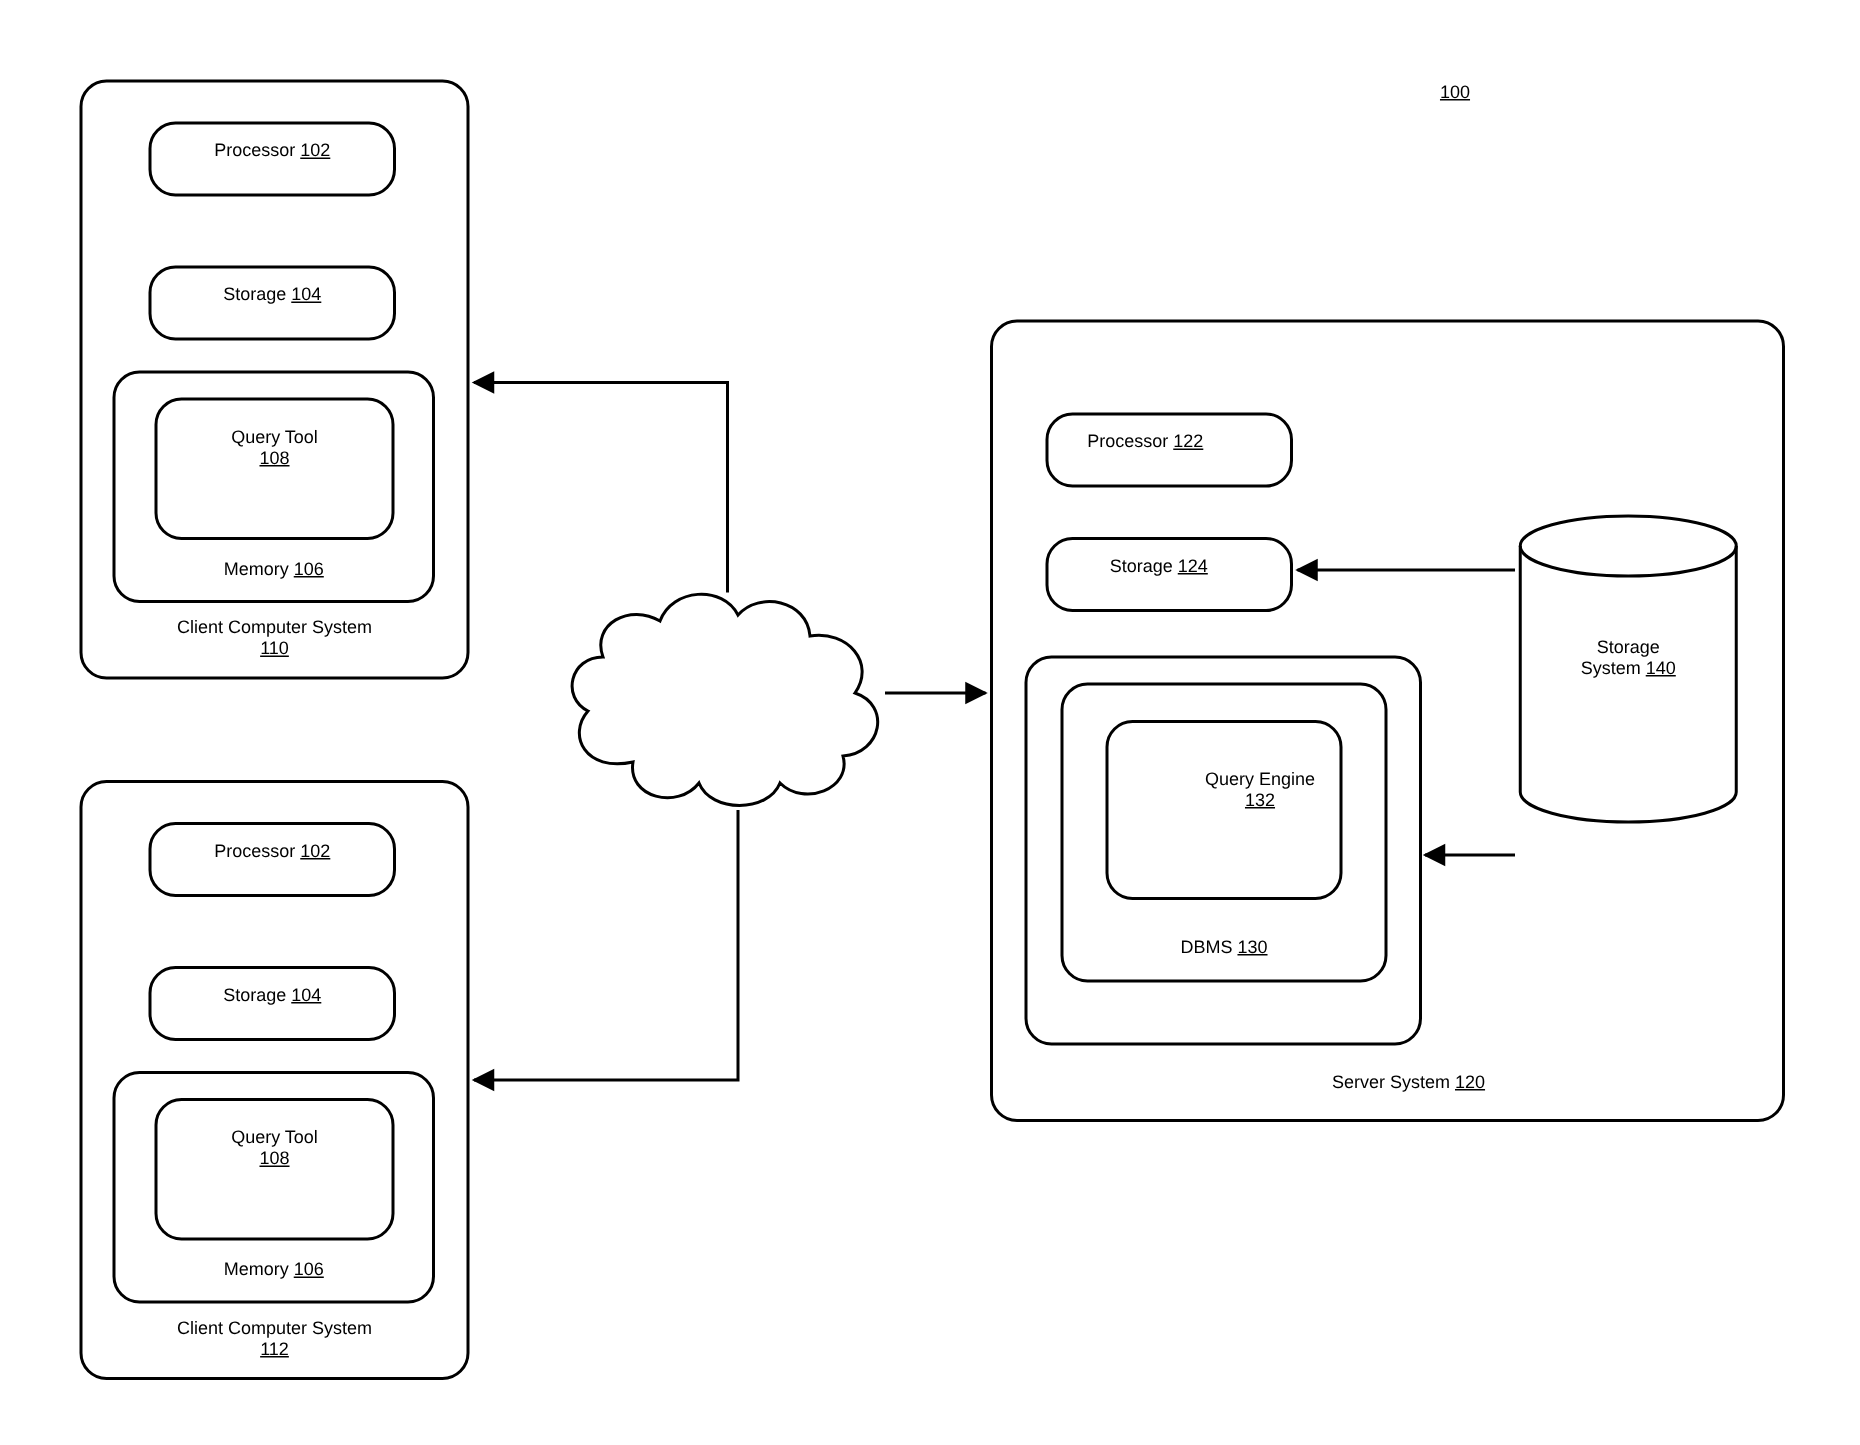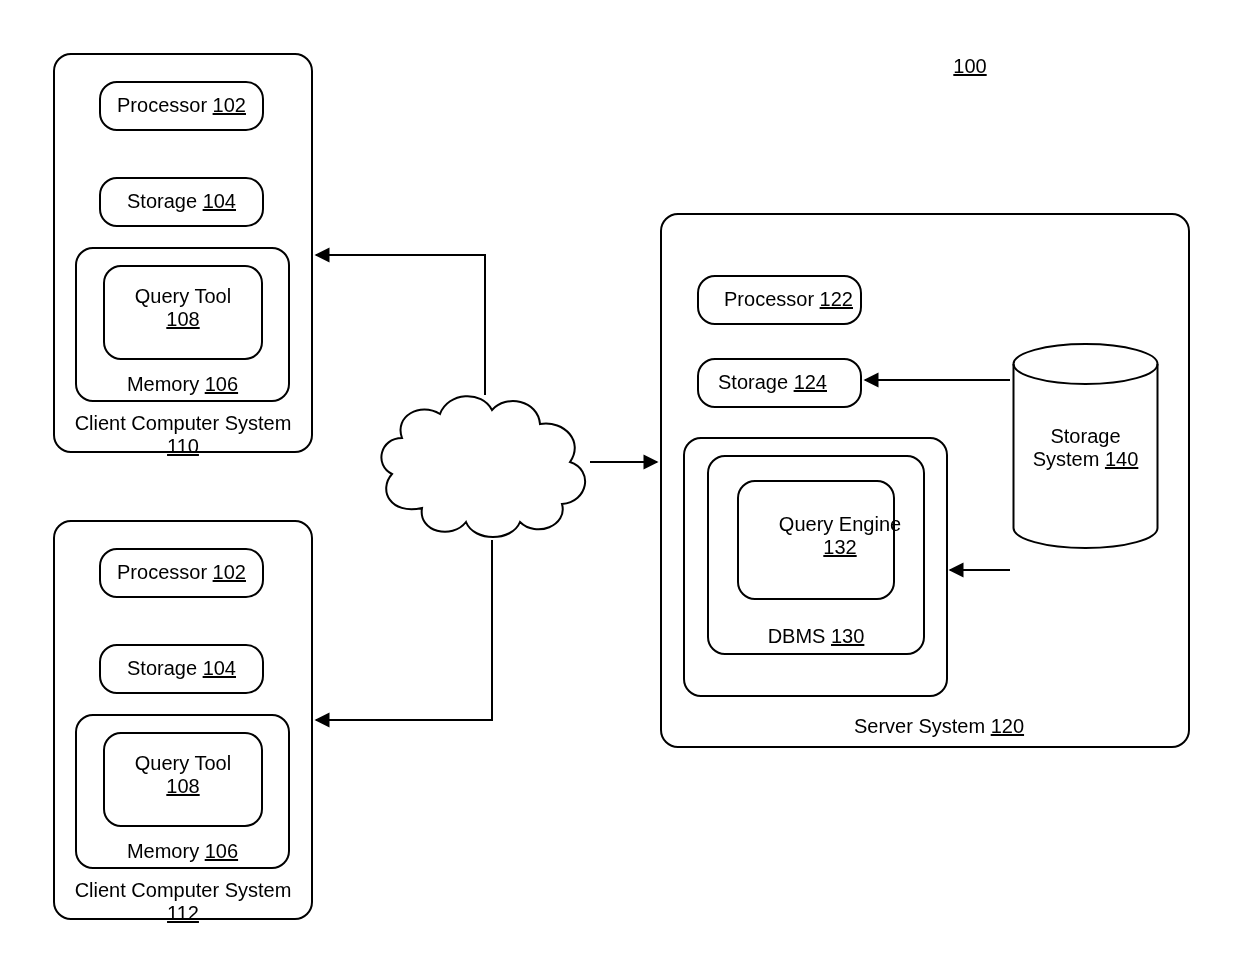--- a/index.html
+++ b/index.html
@@ -17,21 +17,21 @@
   .box {
     position: absolute;
     border: 2px solid #000;
     border-radius: 18px;
     background: #fff;
     box-sizing: border-box;
   }
   .label {
     position: absolute;
     text-align: center;
-    font-size: 20px;
+    font-size: 12px;
     line-height: 1.15;
   }
   .u { text-decoration: underline; }
   svg.connectors {
     position: absolute;
     left: 0; top: 0;
     width: 1240px;
     height: 963px;
     pointer-events: none;
   }
@@ -113,21 +113,21 @@
              C195 40, 214 62, 200 82
              C224 90, 218 122, 192 124
              C198 146, 166 158, 150 142
              C142 162, 104 162, 96 142
              C82 160, 48 152, 52 128 Z" fill="#fff" stroke="#000" stroke-width="2"></path>
   </svg>
 
   <div class="box" style="left:660px; top:213px; width:530px; height:535px;"></div>
 
   <div class="box" style="left:697px; top:275px; width:165px; height:50px;"></div>
-  <div class="label" style="left:706px; top:288px; width:165px;">
+  <div class="label" style="left:681px; top:288px; width:165px;">
     <span>Processor</span> <span class="u">122</span>
   </div>
 
   <div class="box" style="left:697px; top:358px; width:165px; height:50px;"></div>
   <div class="label" style="left:697px; top:371px; width:151px;">
     <span>Storage</span> <span class="u">124</span>
   </div>
 
   <div class="box" style="left:683px; top:437px; width:265px; height:260px;"></div>
 

